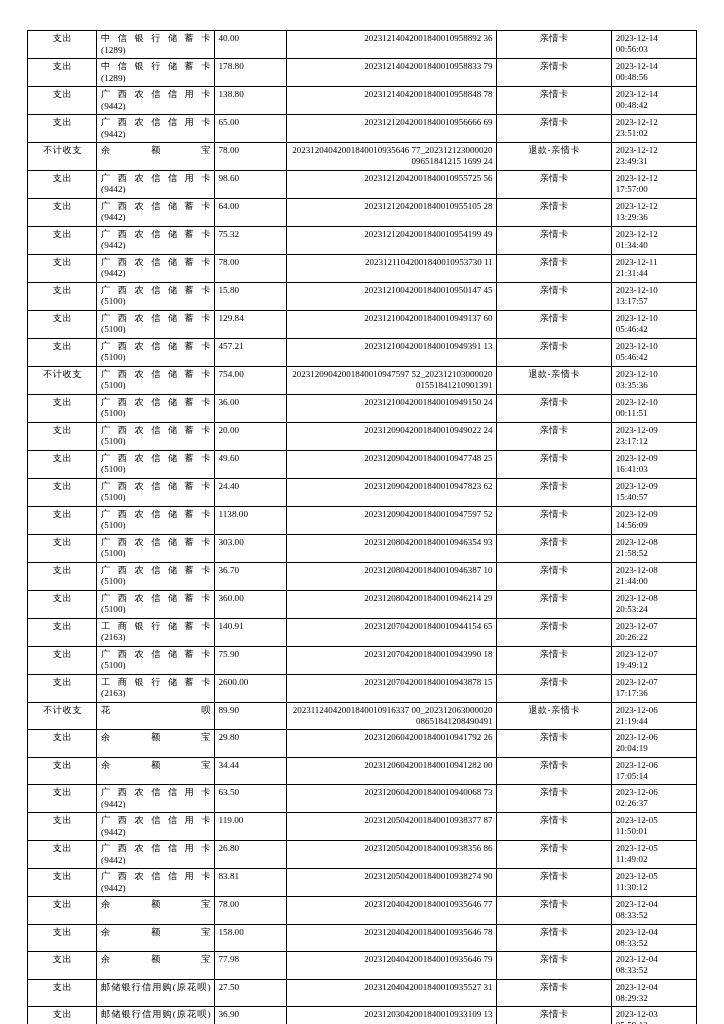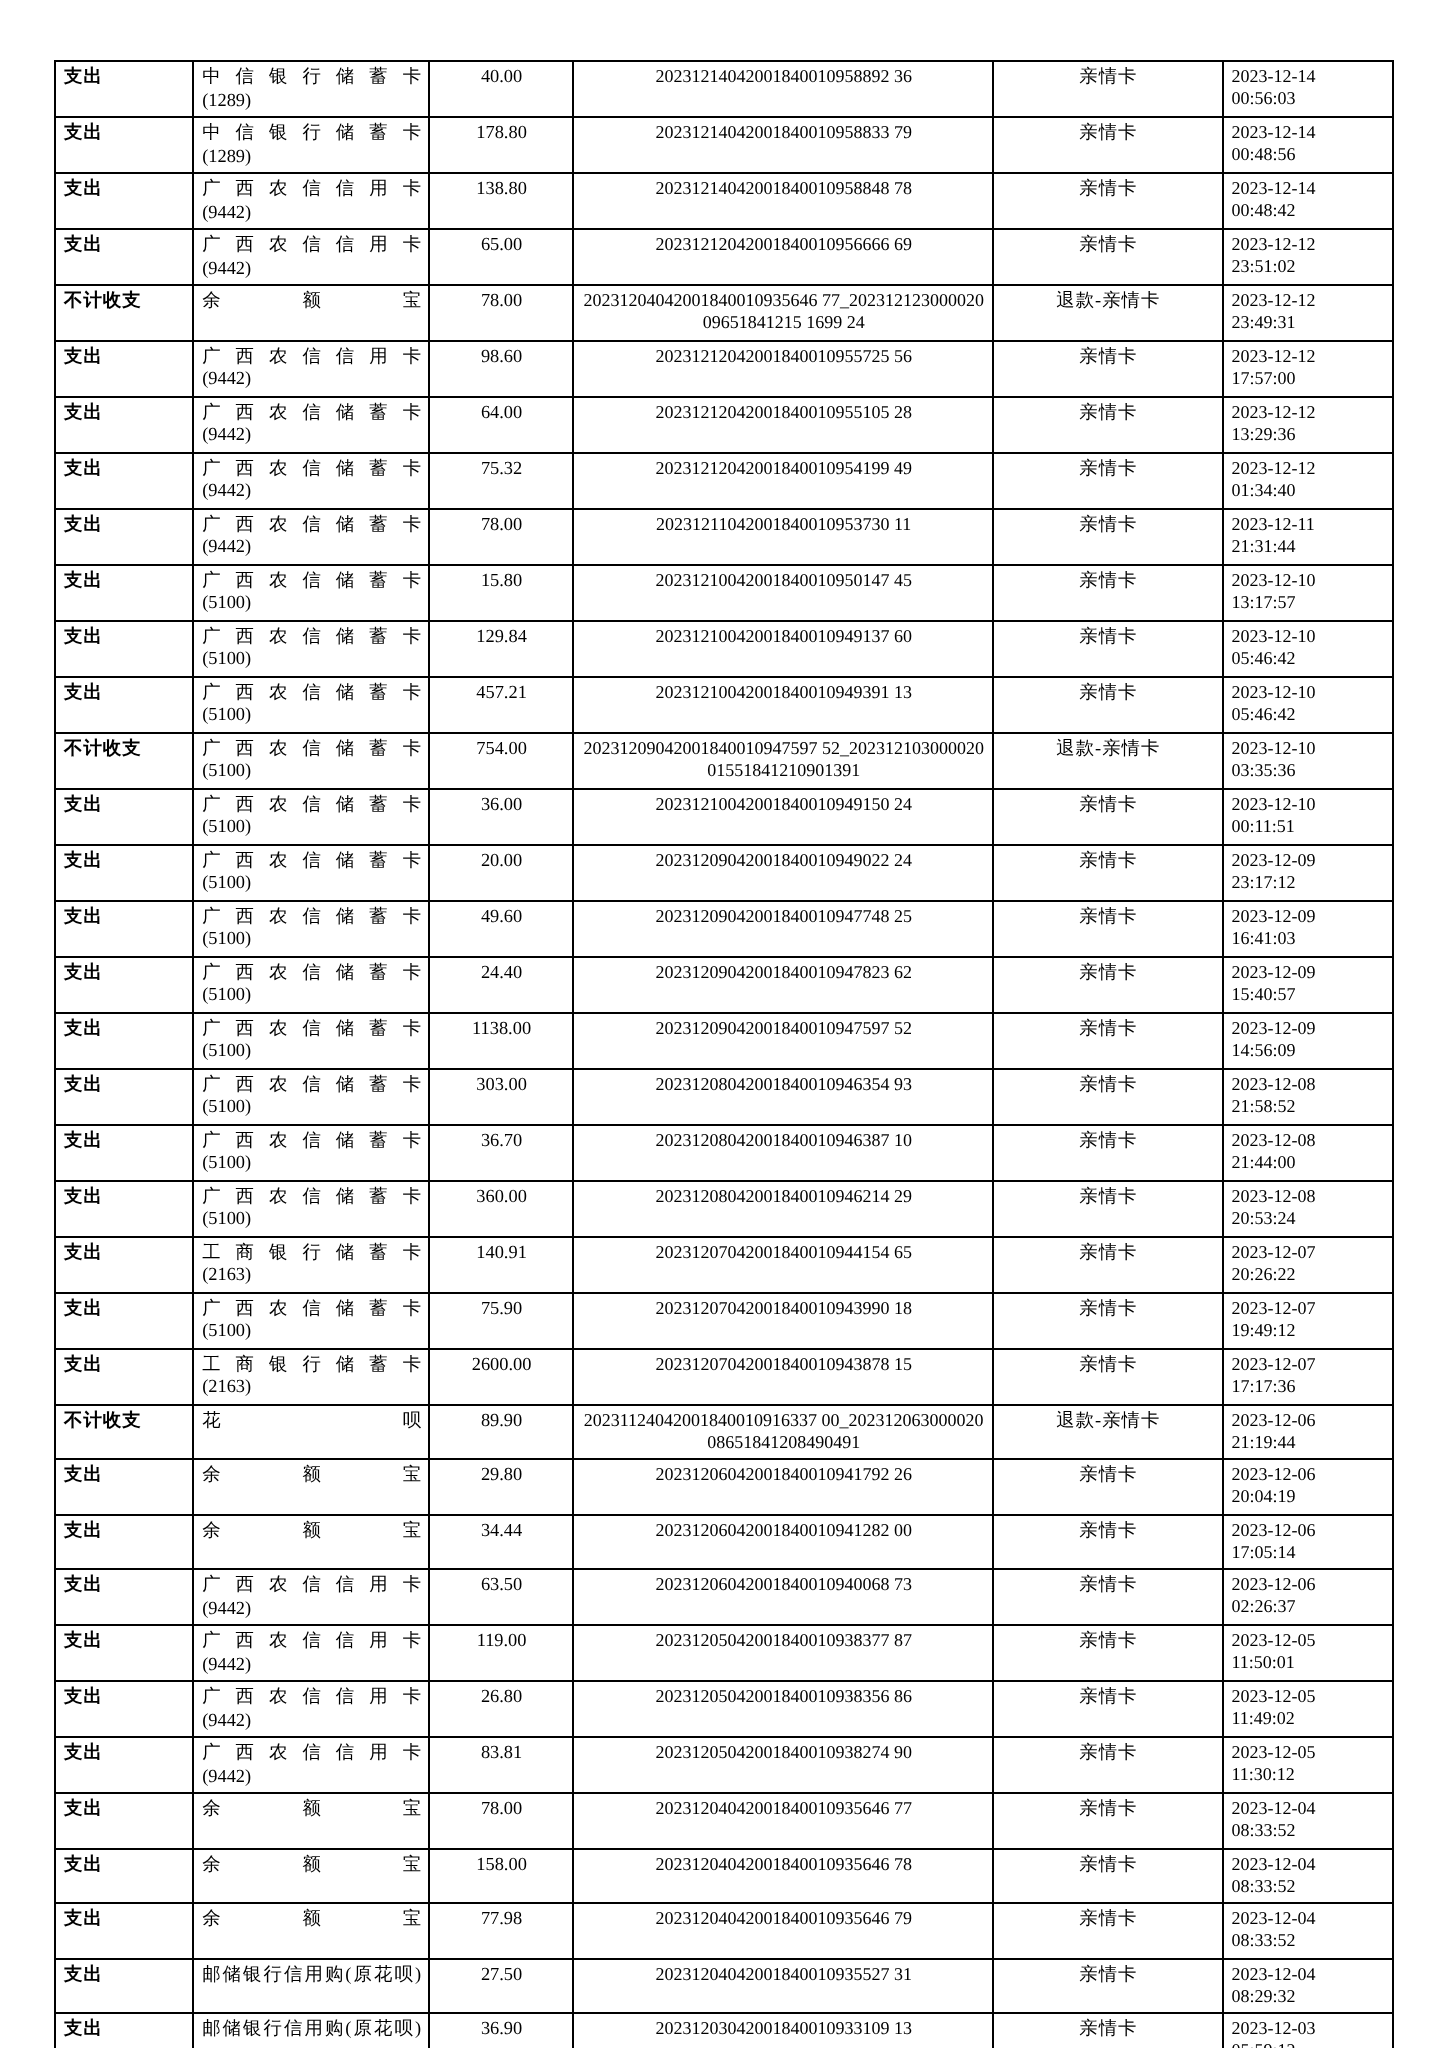--- a/index.html
+++ b/index.html
@@ -33,24 +33,24 @@
     vertical-align: top;
     word-break: break-all;
     overflow: hidden;
   }
   col.c-type  { width: 60px; }
   col.c-acct  { width: 102px; }
   col.c-amt   { width: 63px; }
   col.c-order { width: 182px; }
   col.c-chan  { width: 100px; }
   col.c-date  { width: 74px; }
-  .cell-type { text-align: left; letter-spacing: 0.5px; font-weight: bold; }
+  .cell-type { text-align: center; letter-spacing: 0.5px; }
   .cell-acct { text-align: justify; text-align-last: justify; letter-spacing: 0px; margin-top: 20px; }
-  .cell-amt  { text-align: center; }
-  .cell-order { text-align: center; font-size: 9px; }
+  .cell-amt  { text-align: left; }
+  .cell-order { text-align: right; font-size: 9px; }
   .cell-chan { text-align: center; letter-spacing: 0.5px; }
   .cell-date { text-align: left; font-size: 9px; }
   .date-line { display: block; white-space: nowrap; }
   .acct-main { display: block; }
   .acct-sub { display: block; }
 </style>
 </head>
 <body>
 
 <div class="page">

